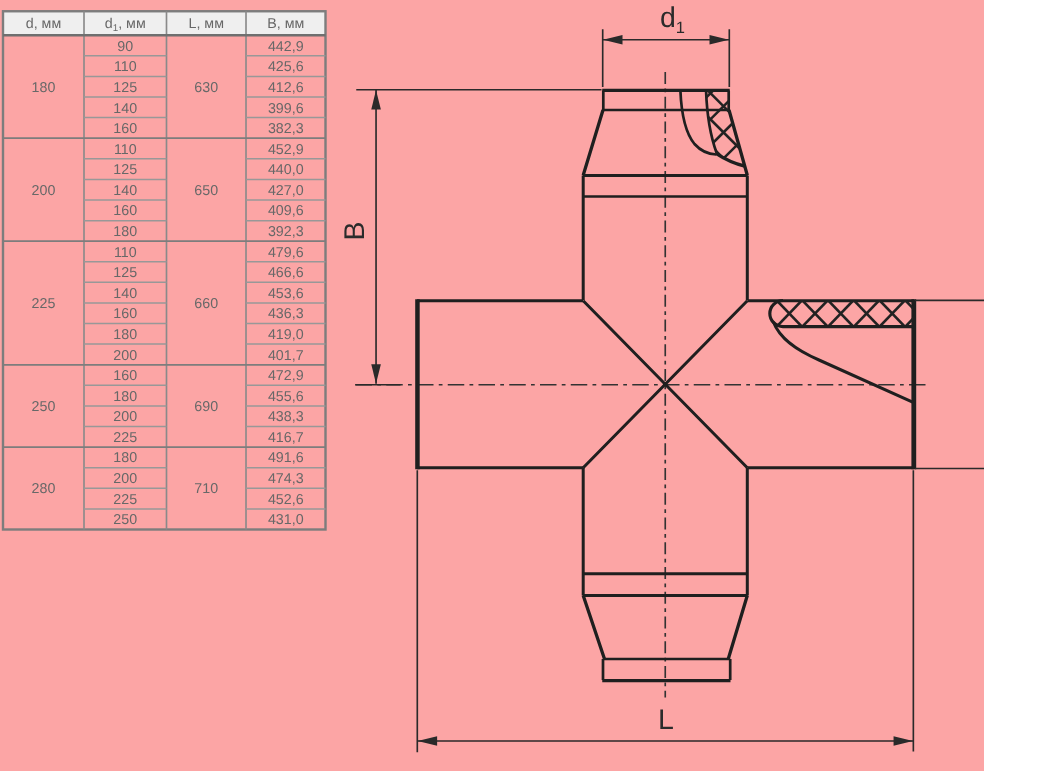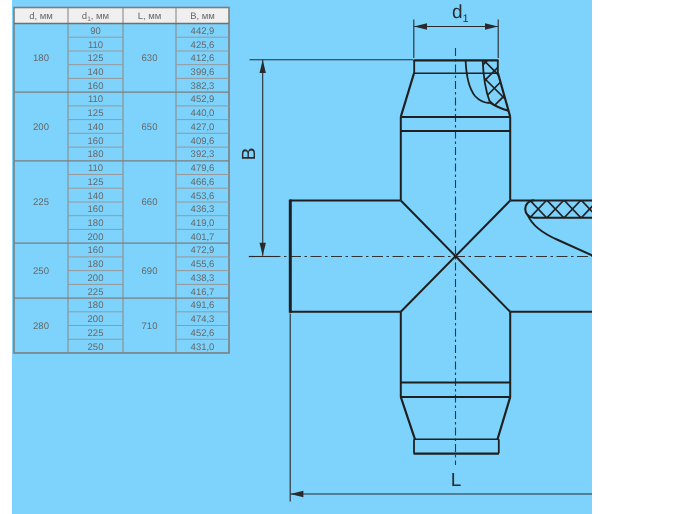--- a/index.html
+++ b/index.html
@@ -1,16 +1,16 @@
 <!DOCTYPE html>
 <html><head>
 <meta charset="utf-8">
 <style>
 html,body{margin:0;padding:0;background:#fff;}
-#page{position:relative;width:580px;height:514px;background:#7dd3fc;overflow:hidden;margin-left:12px;}
+#page{position:relative;width:656px;height:514px;background:#fca5a5;overflow:hidden;}
 svg{position:absolute;left:0;top:0;}
 </style>
 </head>
 <body>
 <div id="page">
 <svg width="700" height="514" viewBox="0 0 700 514" text-rendering="geometricPrecision">
 
 <g font-family="Liberation Sans, sans-serif" font-size="9.5" fill="#686868">
 
 <rect x="2.0" y="7.5" width="215.0" height="16.0" fill="#efefef"></rect>

